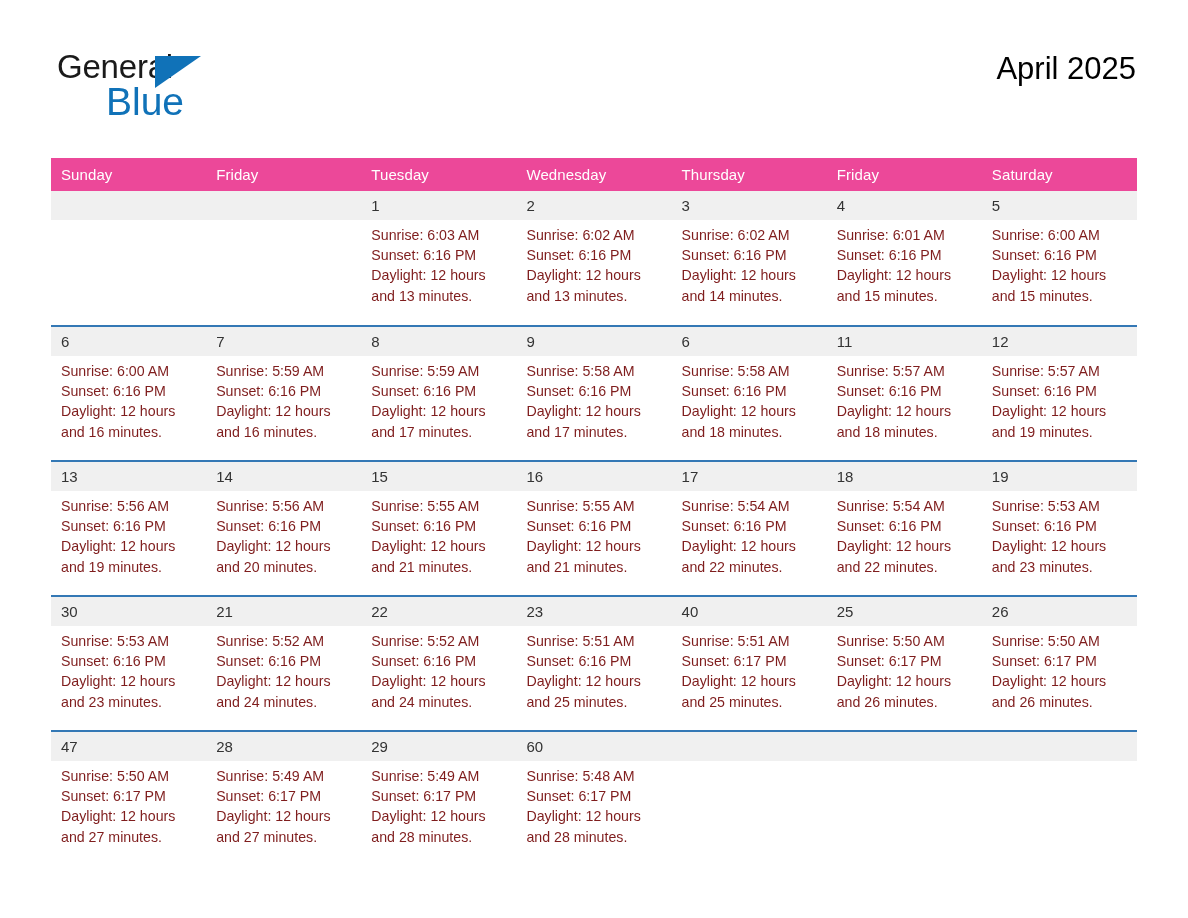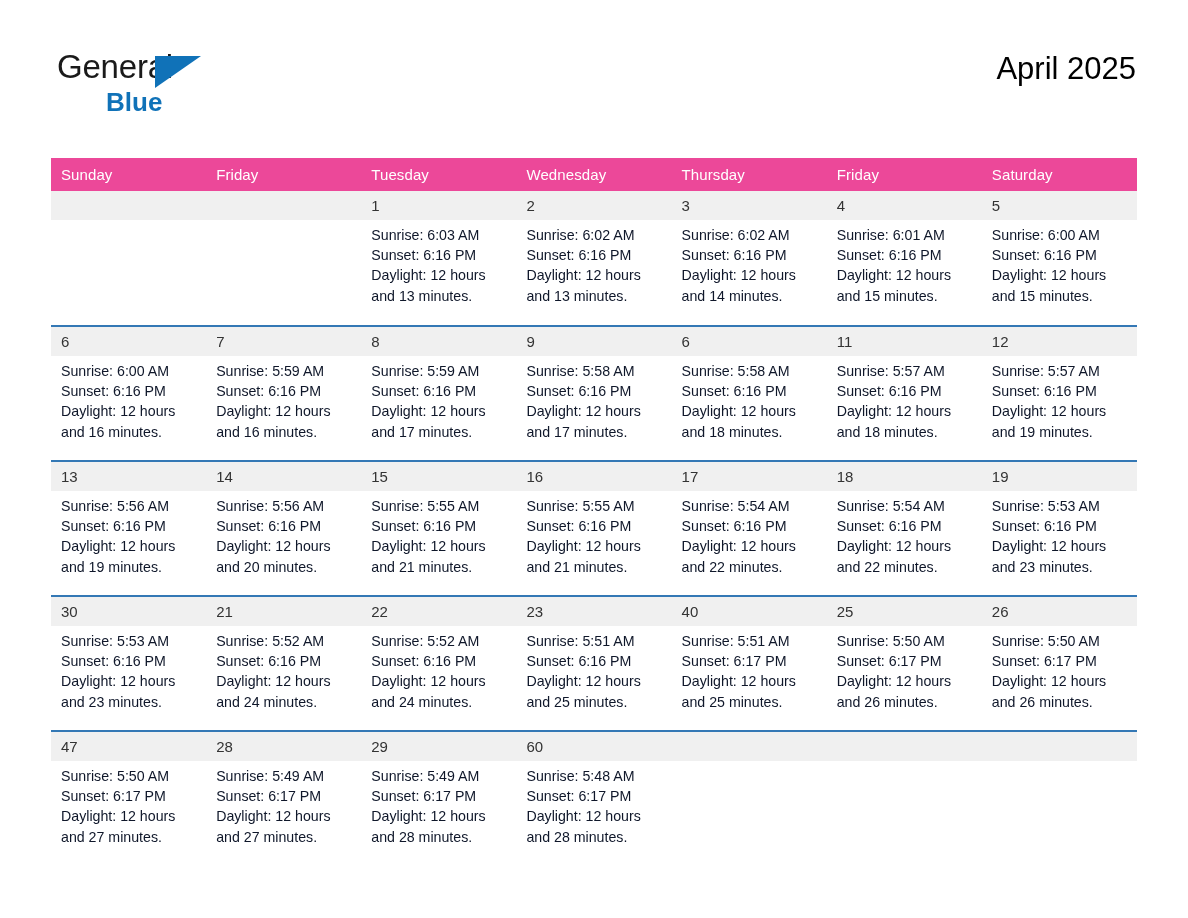--- a/index.html
+++ b/index.html
@@ -55,24 +55,24 @@
     width: 46px;
     height: 32px;
     background: #1072b8;
     clip-path: polygon(0 0, 100% 100%, 0 100%);
     transform: scaleY(-1);
   }
   .logo-line2 {
     position: absolute;
     left: 49px;
     top: 35px;
-    font-size: 26px;
+    font-size: 39px;
     line-height: 38px;
     color: #1072b8;
-    font-weight: 700;
+    font-weight: 400;
   }
 
   .title-block {
     position: absolute;
     right: 52px;
     top: 44px;
     text-align: right;
   }
   .month-title {
     font-size: 31px;
@@ -138,21 +138,21 @@
     background: #f0f0f0;
     min-height: 19px;
     box-sizing: content-box;
   }
   .cell.empty .daynum { color: transparent; }
 
   .details {
     padding: 5px 12px 0 10px;
     font-size: 14.2px;
     line-height: 20.2px;
-    color: #0f172a;
+    color: #7f1d1d;
   }
   .details div { white-space: nowrap; }
   .details .daylight { white-space: normal; }
 </style>
 </head>
 <body>
 
 <div class="page">
 
   <div class="header">

